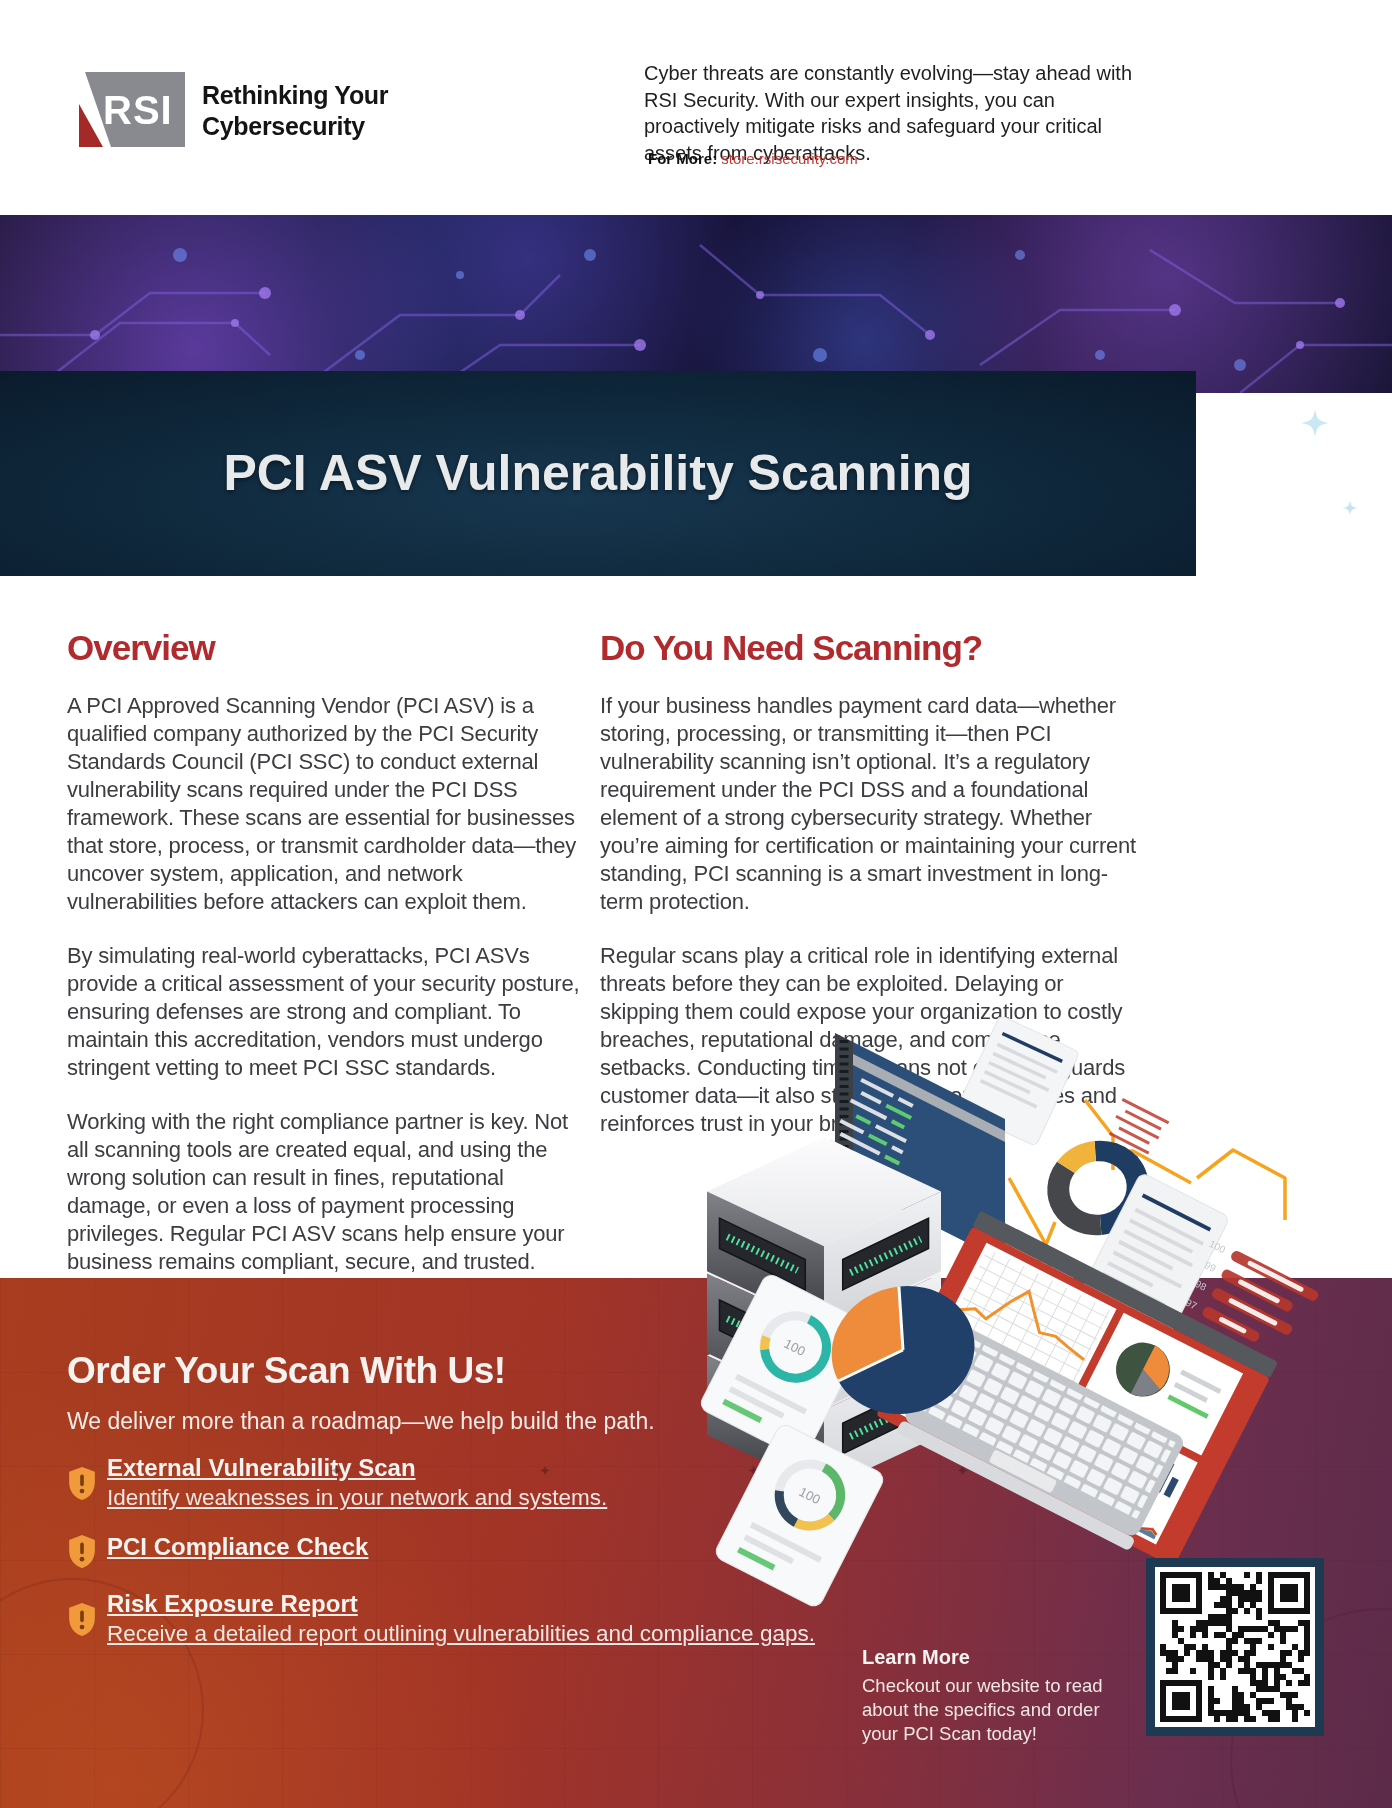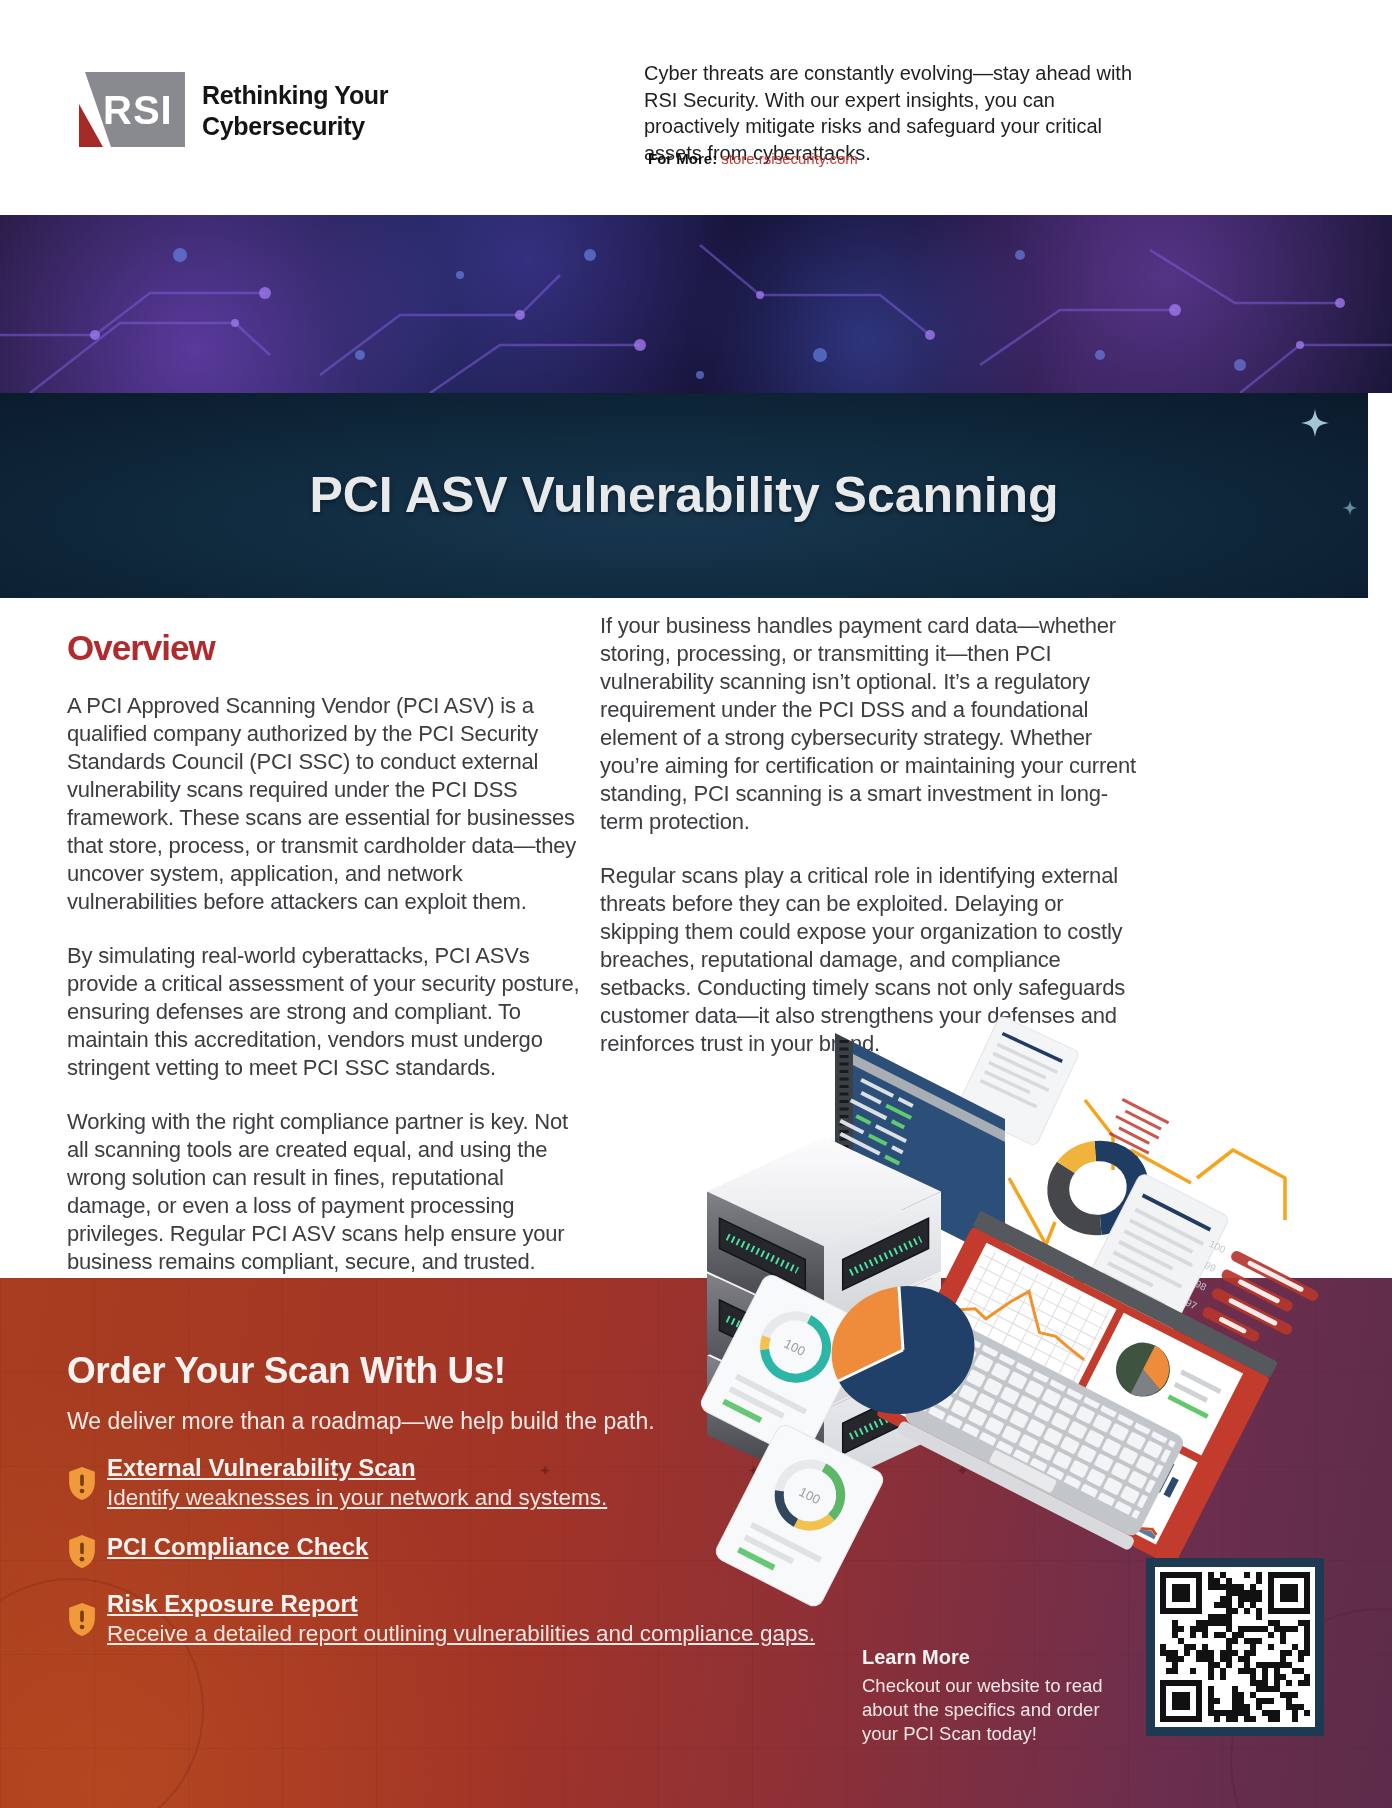--- a/index.html
+++ b/index.html
@@ -23,21 +23,21 @@
     background:
       radial-gradient(circle at 14% 75%, rgba(146,84,235,.50), rgba(0,0,0,0) 22%),
       radial-gradient(circle at 38% 25%, rgba(84,70,190,.45), rgba(0,0,0,0) 24%),
       radial-gradient(circle at 62% 70%, rgba(70,100,220,.40), rgba(0,0,0,0) 20%),
       radial-gradient(circle at 84% 35%, rgba(150,90,230,.40), rgba(0,0,0,0) 22%),
       linear-gradient(100deg,#251a40 0%,#1e2355 30%,#171238 55%,#2c1b49 78%,#191536 100%);
     overflow:hidden;
   }
   
   .titleband{
-    position:absolute;top:393px;left:0;width:1368px;height:205px;
+    position:absolute;top:371px;left:0;width:1196px;height:205px;
     background:radial-gradient(ellipse at 48% 62%, #17374f 0%, #102a3e 46%, #0a1a2b 100%);
   }
   .titleband h1{
     margin:0;text-align:center;line-height:205px;
     font-size:50px;font-weight:bold;color:#e7e9eb;letter-spacing:0px;
     text-shadow:0 2px 4px rgba(0,0,0,.45);
   }
   
   .content{position:absolute;top:612px;left:0;width:1392px;}
   .col{position:absolute;top:0;}
@@ -142,20 +142,21 @@
 </svg>
 
 <div class="content">
   <div class="col col-left">
     <h2>Overview</h2>
     <p>A PCI Approved Scanning Vendor (PCI ASV) is a qualified company authorized by the PCI Security Standards Council (PCI SSC) to conduct external vulnerability scans required under the PCI DSS framework. These scans are essential for businesses that store, process, or transmit cardholder data—they uncover system, application, and network vulnerabilities before attackers can exploit them.</p>
     <p>By simulating real-world cyberattacks, PCI ASVs provide a critical assessment of your security posture, ensuring defenses are strong and compliant. To maintain this accreditation, vendors must undergo stringent vetting to meet PCI SSC standards.</p>
     <p>Working with the right compliance partner is key. Not all scanning tools are created equal, and using the wrong solution can result in fines, reputational damage, or even a loss of payment processing privileges. Regular PCI ASV scans help ensure your business remains compliant, secure, and trusted.</p>
   </div>
   <div class="col col-right">
+    <h2>Do You Need Scanning?</h2>
     <p>If your business handles payment card data—whether storing, processing, or transmitting it—then PCI vulnerability scanning isn’t optional. It’s a regulatory requirement under the PCI DSS and a foundational element of a strong cybersecurity strategy. Whether you’re aiming for certification or maintaining your current standing, PCI scanning is a smart investment in long-term protection.</p>
     <p>Regular scans play a critical role in identifying external threats before they can be exploited. Delaying or skipping them could expose your organization to costly breaches, reputational damage, and compliance setbacks. Conducting timely scans not only safeguards customer data—it also strengthens your defenses and reinforces trust in your brand.</p>
   </div>
 </div>
 
 <div class="redband">
   <div class="deco-circle" style="left:-60px;top:300px;width:260px;height:260px;"></div>
   <div class="deco-circle" style="left:1230px;top:330px;width:300px;height:300px;"></div>
   <div class="redband-inner">
     <h2 class="order-h">Order Your Scan With Us!</h2>

